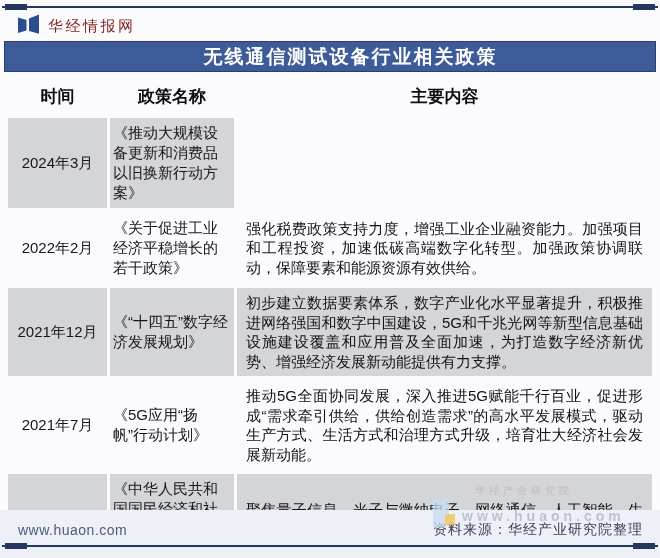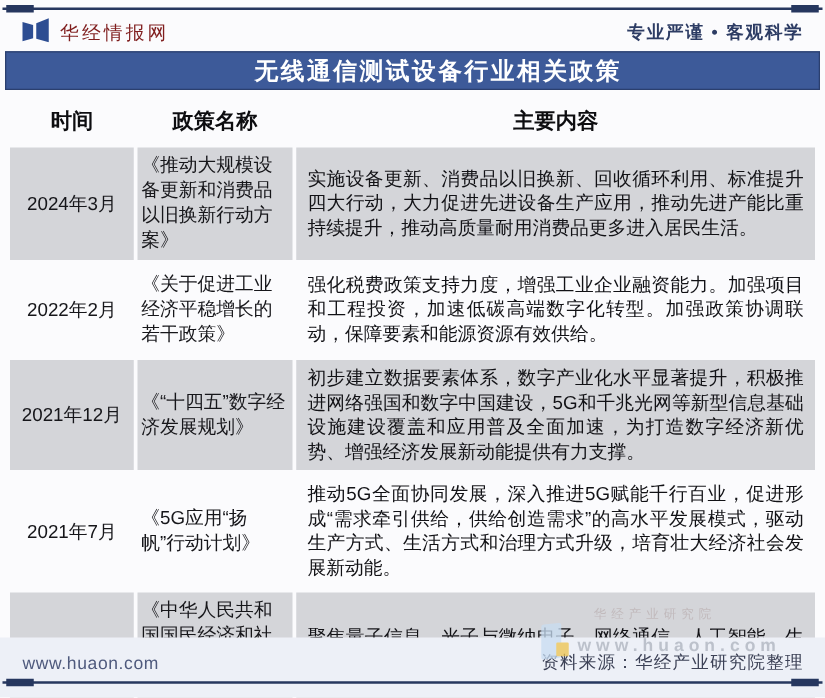--- a/index.html
+++ b/index.html
@@ -102,40 +102,36 @@
 <div class="header-bar">
   <div class="logo">
     <span>
       <svg width="23" height="20" viewBox="0 0 23 20">
         <polygon points="1,3.5 9.5,6 9.5,16.5 1,19" fill="#2d4d92"></polygon>
         <polygon points="22,0.5 12,4.5 12,17 22,19.8" fill="#2d4d92"></polygon>
       </svg>
     </span>
     <span class="logo-text">华经情报网</span>
   </div>
-  <div class="tagline">专业严谨 • 客观科学</div>
 </div>
 
 <div class="banner">
   <span>无线通信测试设备行业相关政策</span>
 </div>
 
 <div class="policy-table">
   <div class="trow thead">
     <div class="cell">时间</div>
     <div class="cell">政策名称</div>
     <div class="cell">主要内容</div>
   </div>
 
   <div class="trow grey r1">
     <div class="cell c-time">2024年3月</div>
     <div class="cell c-policy">《推动大规模设备更新和消费品以旧换新行动方案》</div>
-    <div class="cell c-content">
-        <span>实施设备更新、消费品以旧换新、回收循环利用、标准提升四大行动，大力促进先进设备生产应用，推动先进产能比重持续提升，推动高质量耐用消费品更多进入居民生活。</span>
-      </div>
   </div>
 
   <div class="trow white r2">
     <div class="cell c-time">2022年2月</div>
     <div class="cell c-policy">《关于促进工业经济平稳增长的若干政策》</div>
     <div class="cell c-content">
         <span>强化税费政策支持力度，增强工业企业融资能力。加强项目和工程投资，加速低碳高端数字化转型。加强政策协调联动，保障要素和能源资源有效供给。</span>
       </div>
   </div>
 

